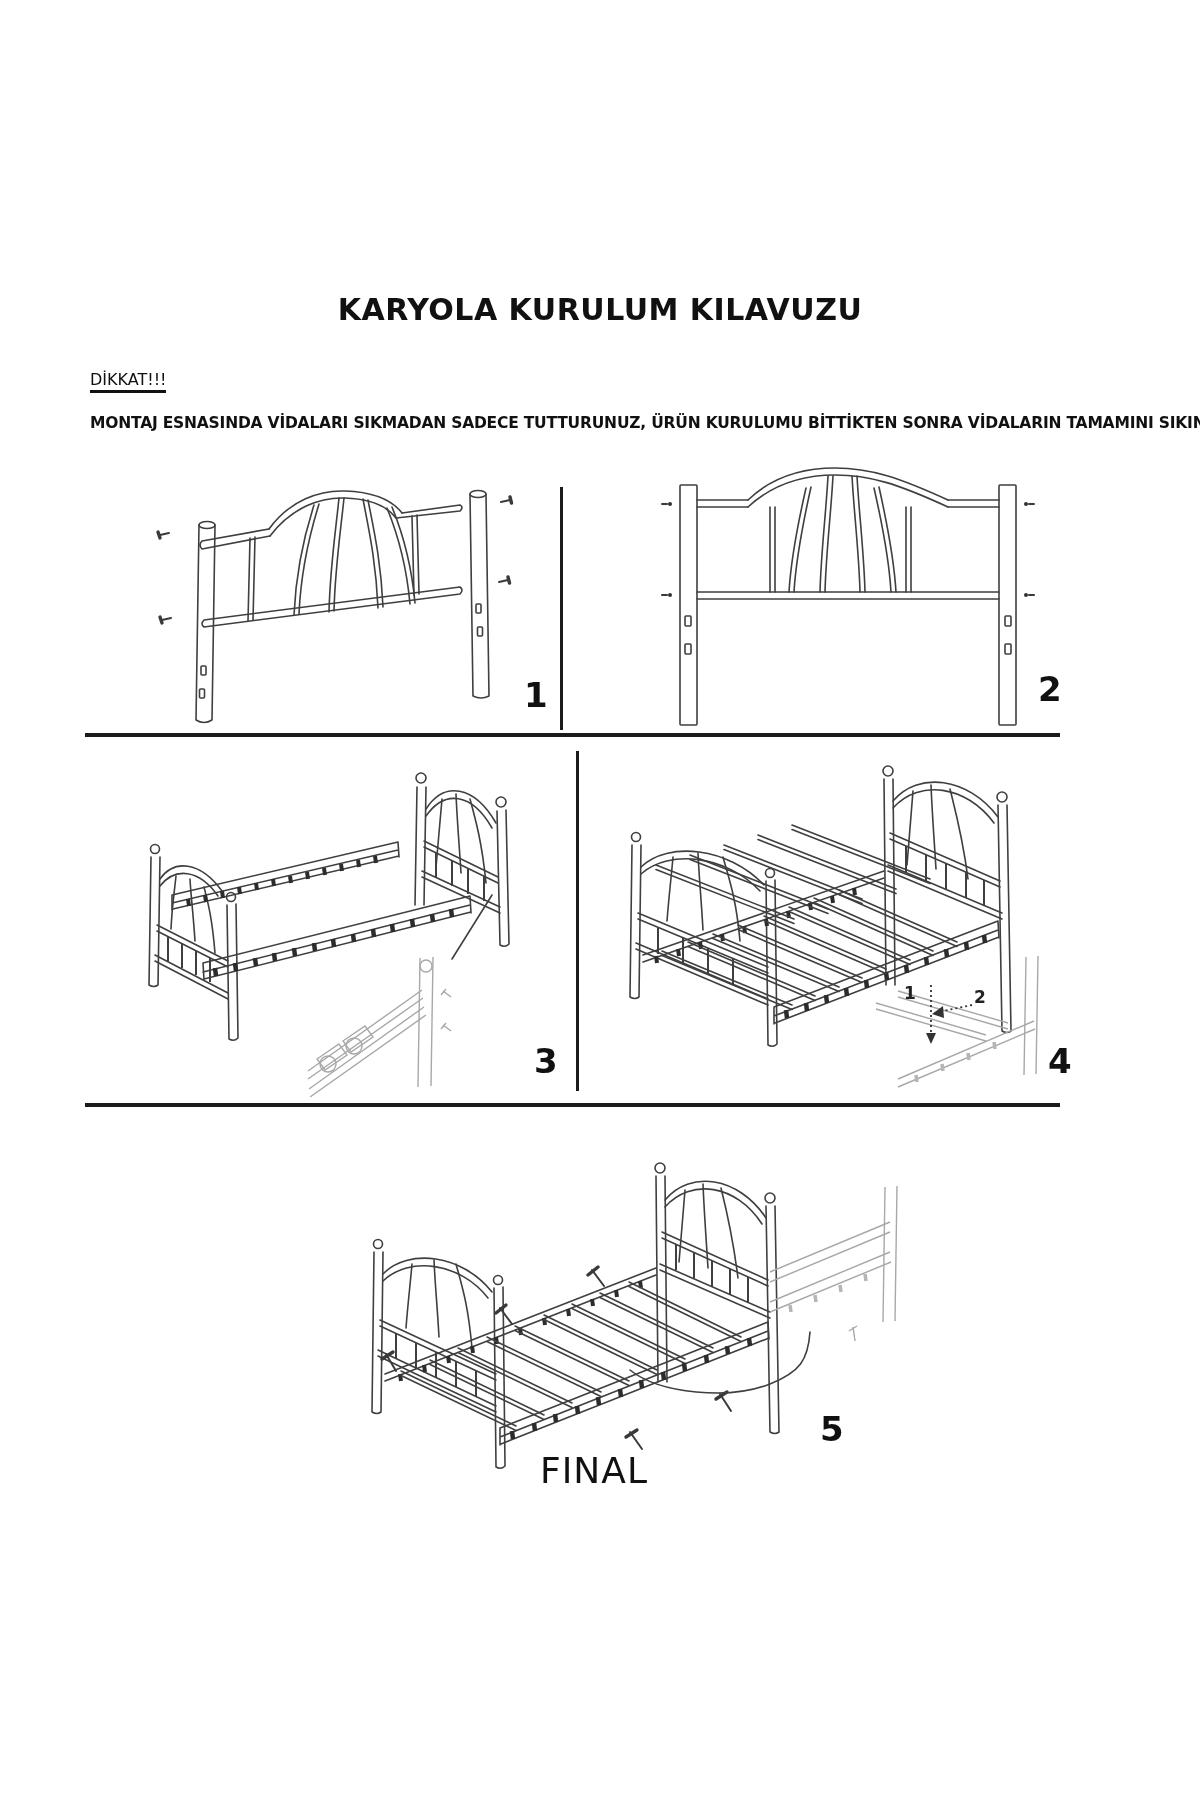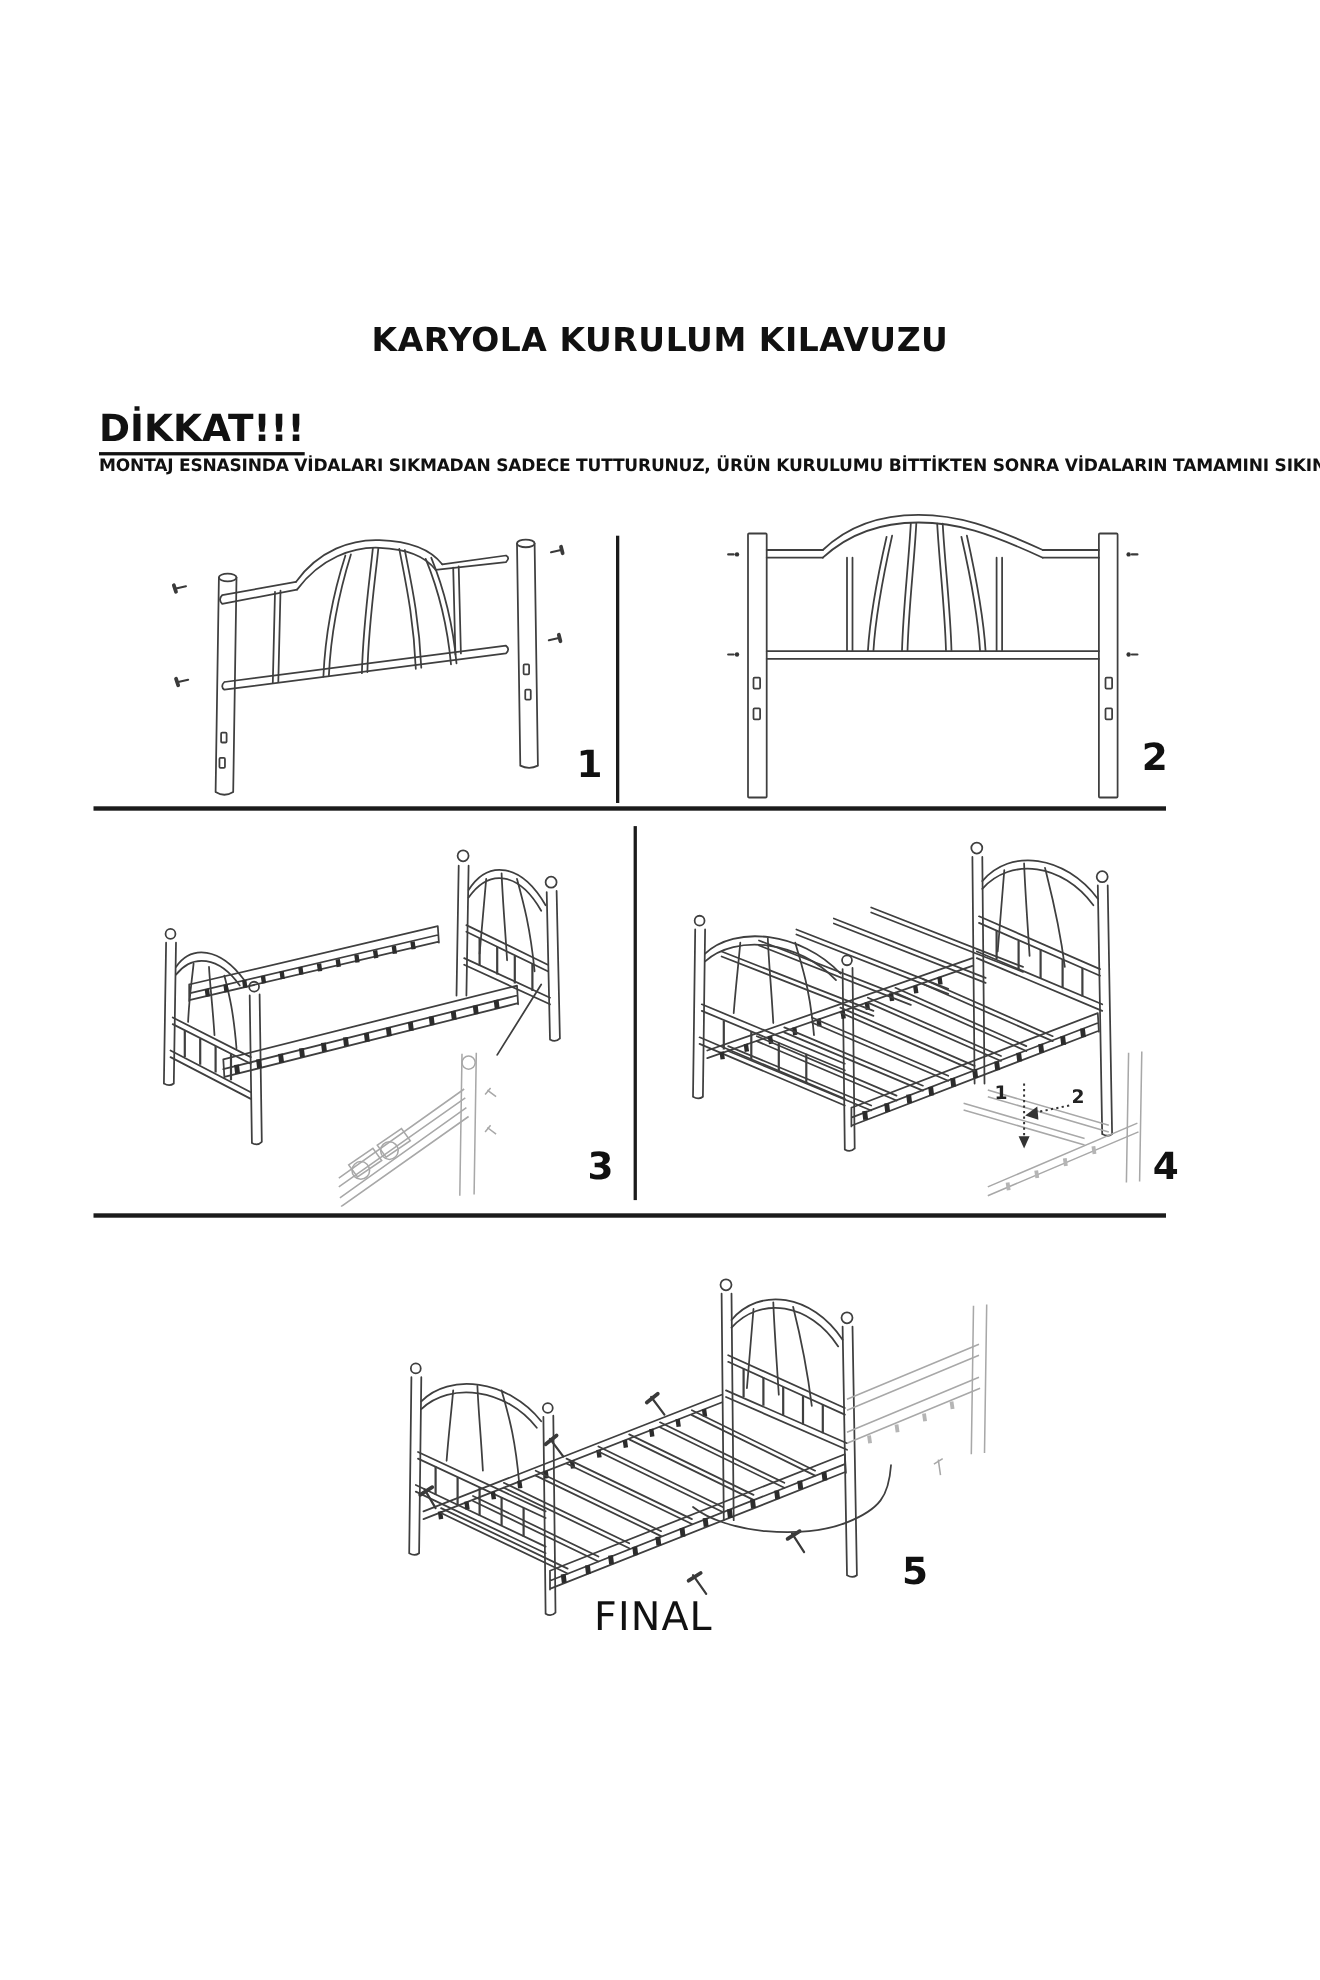--- a/index.html
+++ b/index.html
@@ -1,20 +1,20 @@
 <!DOCTYPE html>
 <html><head>
 <meta charset="utf-8">
 <style>
   html,body{margin:0;padding:0;background:#e8e8e8;}
   #page{position:relative;width:1200px;height:1800px;background:#ffffff;margin:0 auto;
         font-family:"DejaVu Sans","Liberation Sans",sans-serif;color:#111;overflow:hidden;}
   .abs{position:absolute;}
   #title{top:292px;left:0;width:1200px;text-align:center;font-size:30px;font-weight:800;letter-spacing:.5px;}
-  #warn-head{top:370px;left:90px;font-size:34px;font-weight:700;border-bottom:3px solid #111;padding-bottom:1px;}
+  #warn-head{top:370px;left:90px;font-size:16px;font-weight:400;border-bottom:3px solid #111;padding-bottom:1px;}
   #warn-text{top:414px;left:90px;font-size:15.5px;font-weight:700;letter-spacing:-.2px;white-space:nowrap;}
   .hdiv{height:4px;background:#1b1b1b;}
   .vdiv{width:3px;background:#1b1b1b;}
   .step-num{font-size:34px;font-weight:800;line-height:1;}
   #final-label{top:1450px;left:540px;width:170px;font-size:36px;font-weight:400;letter-spacing:1px;}
   svg{display:block;}
   svg .ln{fill:none;stroke:#3f3f3f;stroke-width:1.6;stroke-linecap:round;stroke-linejoin:round;}
   svg .tick{fill:none;stroke:#2c2c2c;stroke-width:4.5;stroke-linecap:butt;}
   svg .tk2{fill:none;stroke:#2c2c2c;stroke-width:4;stroke-linecap:butt;}
   svg .bal{fill:none;stroke:#3f3f3f;stroke-width:2;stroke-linecap:butt;}

